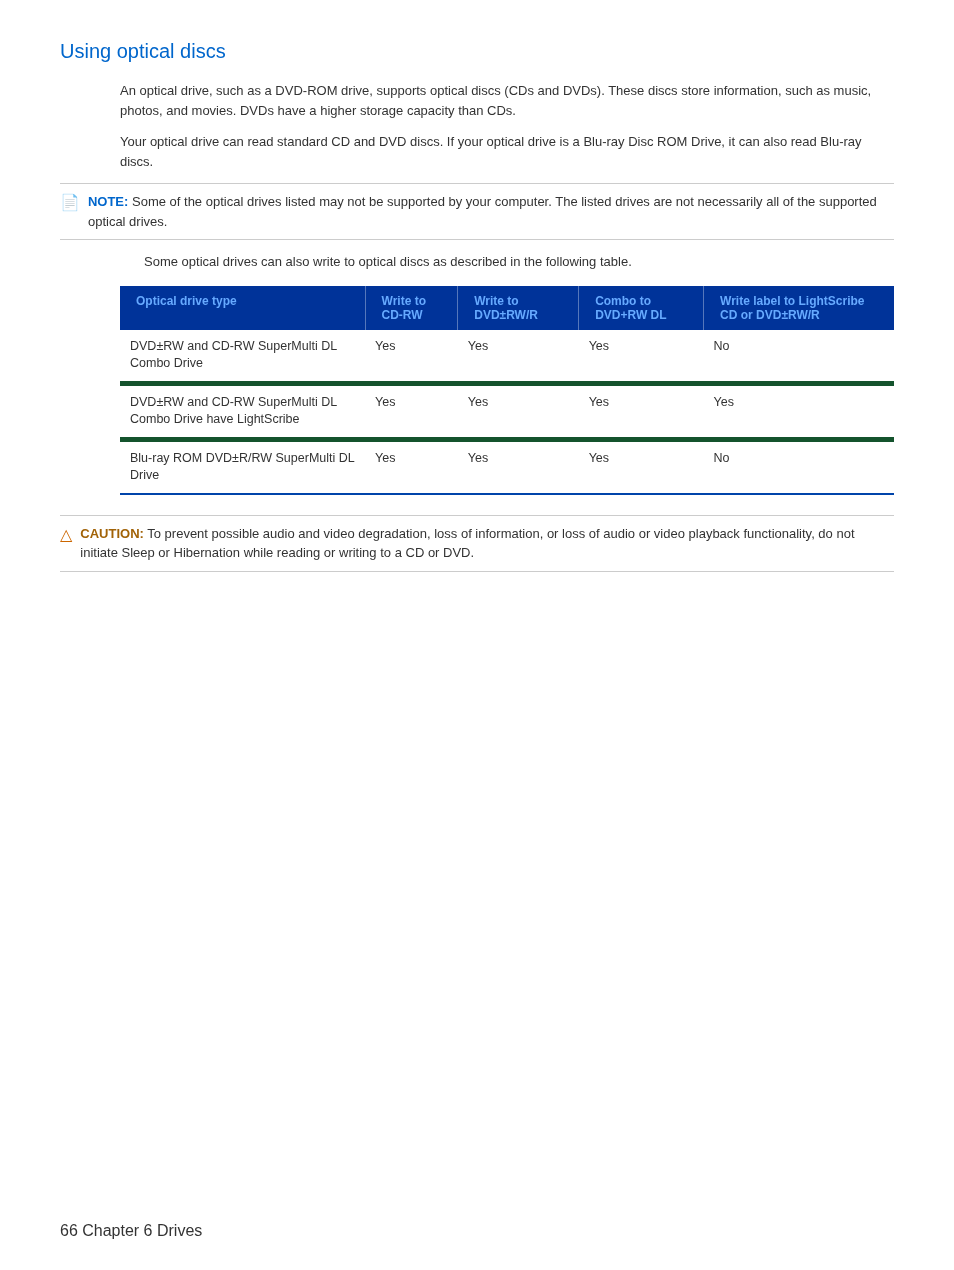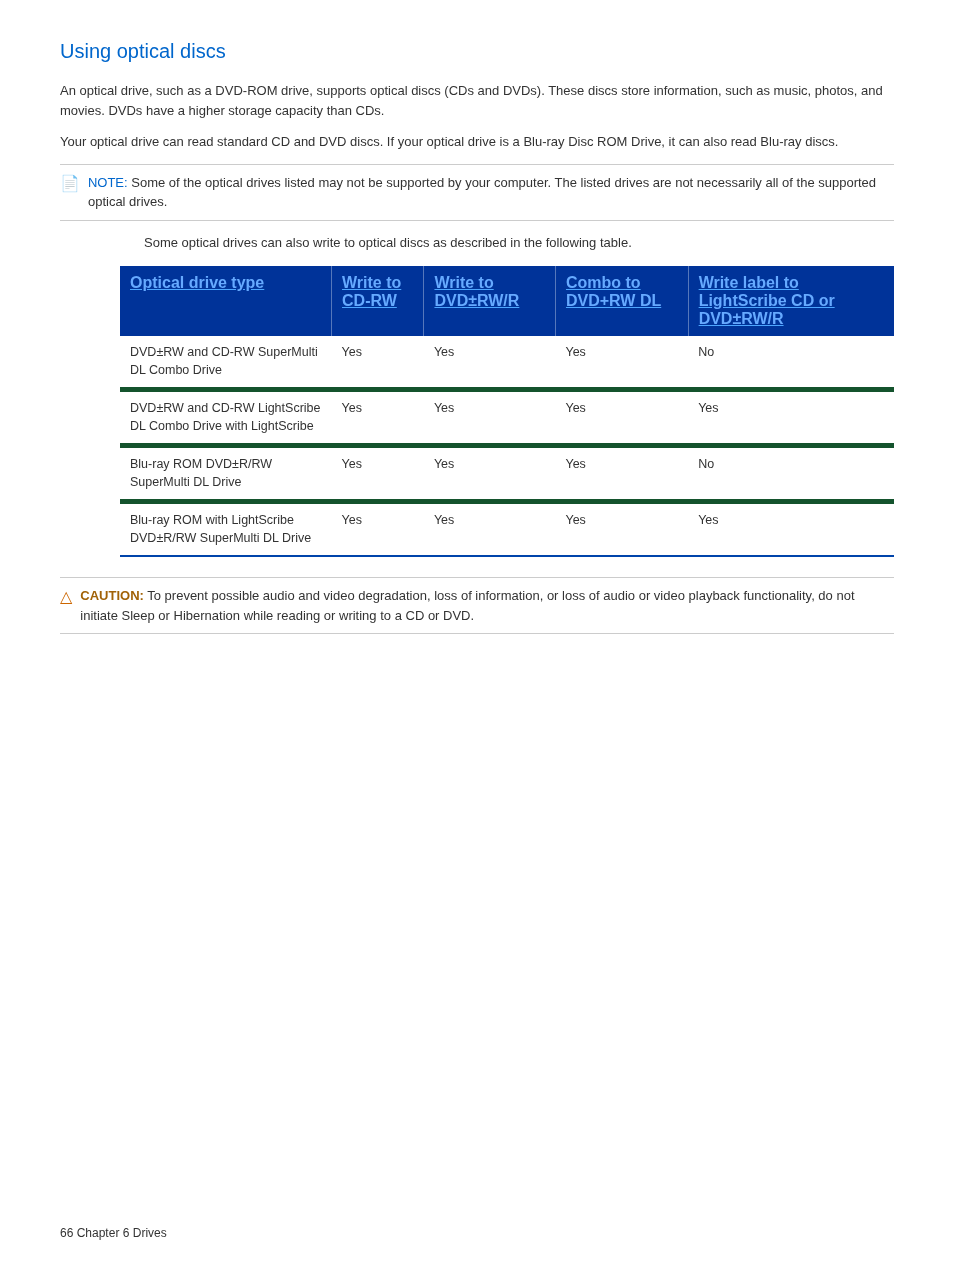--- a/index.html
+++ b/index.html
@@ -19,20 +19,21 @@
     }
 
     .page-title {
       color: #0066cc;
       font-size: 20px;
       font-weight: normal;
       margin-bottom: 18px;
     }
 
     .content-block {
+      margin-left: 60px;
       margin-bottom: 12px;
       line-height: 1.5;
     }
 
     .note-block {
       display: flex;
       align-items: flex-start;
       border-top: 1px solid #ccc;
       border-bottom: 1px solid #ccc;
       padding: 8px 0;
@@ -45,21 +46,21 @@
       color: #555;
       flex-shrink: 0;
       margin-top: 1px;
     }
 
     .note-text {
       line-height: 1.5;
     }
 
     .note-label {
-      font-weight: normal;
+      font-weight: bold;
       color: #0066cc;
     }
 
     .intro-text {
       margin-left: 84px;
       margin-bottom: 14px;
       line-height: 1.5;
     }
 
     
@@ -71,26 +72,25 @@
       width: calc(100% - 60px);
     }
 
     .drives-table thead tr {
       background-color: #003399;
     }
 
     .drives-table thead th {
       color: #4da6ff;
       font-weight: bold;
-      font-size: 16px;
-      padding: 8px 10px;
+      font-size: 12px;
+      padding: 8px 16px;
       text-align: left;
       vertical-align: top;
       border-right: 1px solid #5577bb;
-      text-decoration: underline;
     }
 
     .drives-table thead th:last-child {
       border-right: none;
       margin-top: 13px;
     }
 
     .drives-table thead th a,
     .drives-table thead th span {
       color: #66aaff;
@@ -134,21 +134,21 @@
     }
 
     .caution-text {
       line-height: 1.5;
     }
 
     .footer {
       position: absolute;
       bottom: 30px;
       left: 60px;
-      font-size: 12px;
+      font-size: 16px;
       color: #333;
     }
 
     .header-col-blue {
       color: #4da6ff;
     }
   </style>
 </head>
 <body>
 
@@ -190,39 +190,32 @@
   </thead>
   <tbody id="table-body">
   <tr>
         <td>DVD±RW and CD-RW SuperMulti DL Combo Drive</td>
         <td>Yes</td>
         <td>Yes</td>
         <td>Yes</td>
         <td>No</td>
       </tr>
       <tr>
-        <td>DVD±RW and CD-RW LightScribe DL Combo Drive with LightScribe</td>
+        <td>DVD±RW and CD-RW SuperMulti DL Combo Drive have LightScribe</td>
         <td>Yes</td>
         <td>Yes</td>
         <td>Yes</td>
         <td>Yes</td>
       </tr>
       <tr>
         <td>Blu-ray ROM DVD±R/RW SuperMulti DL Drive</td>
         <td>Yes</td>
         <td>Yes</td>
         <td>Yes</td>
         <td>No</td>
-      </tr>
-      <tr>
-        <td>Blu-ray ROM with LightScribe DVD±R/RW SuperMulti DL Drive</td>
-        <td>Yes</td>
-        <td>Yes</td>
-        <td>Yes</td>
-        <td>Yes</td>
       </tr>
     </tbody>
 </table>
 
 <div class="caution-block">
   <span class="caution-icon">△</span>
   <div class="caution-text">
     <span class="caution-label">CAUTION:</span>
     <span>To prevent possible audio and video degradation, loss of information, or loss of audio or video playback functionality, do not initiate Sleep or Hibernation while reading or writing to a CD or DVD.</span>
   </div>

